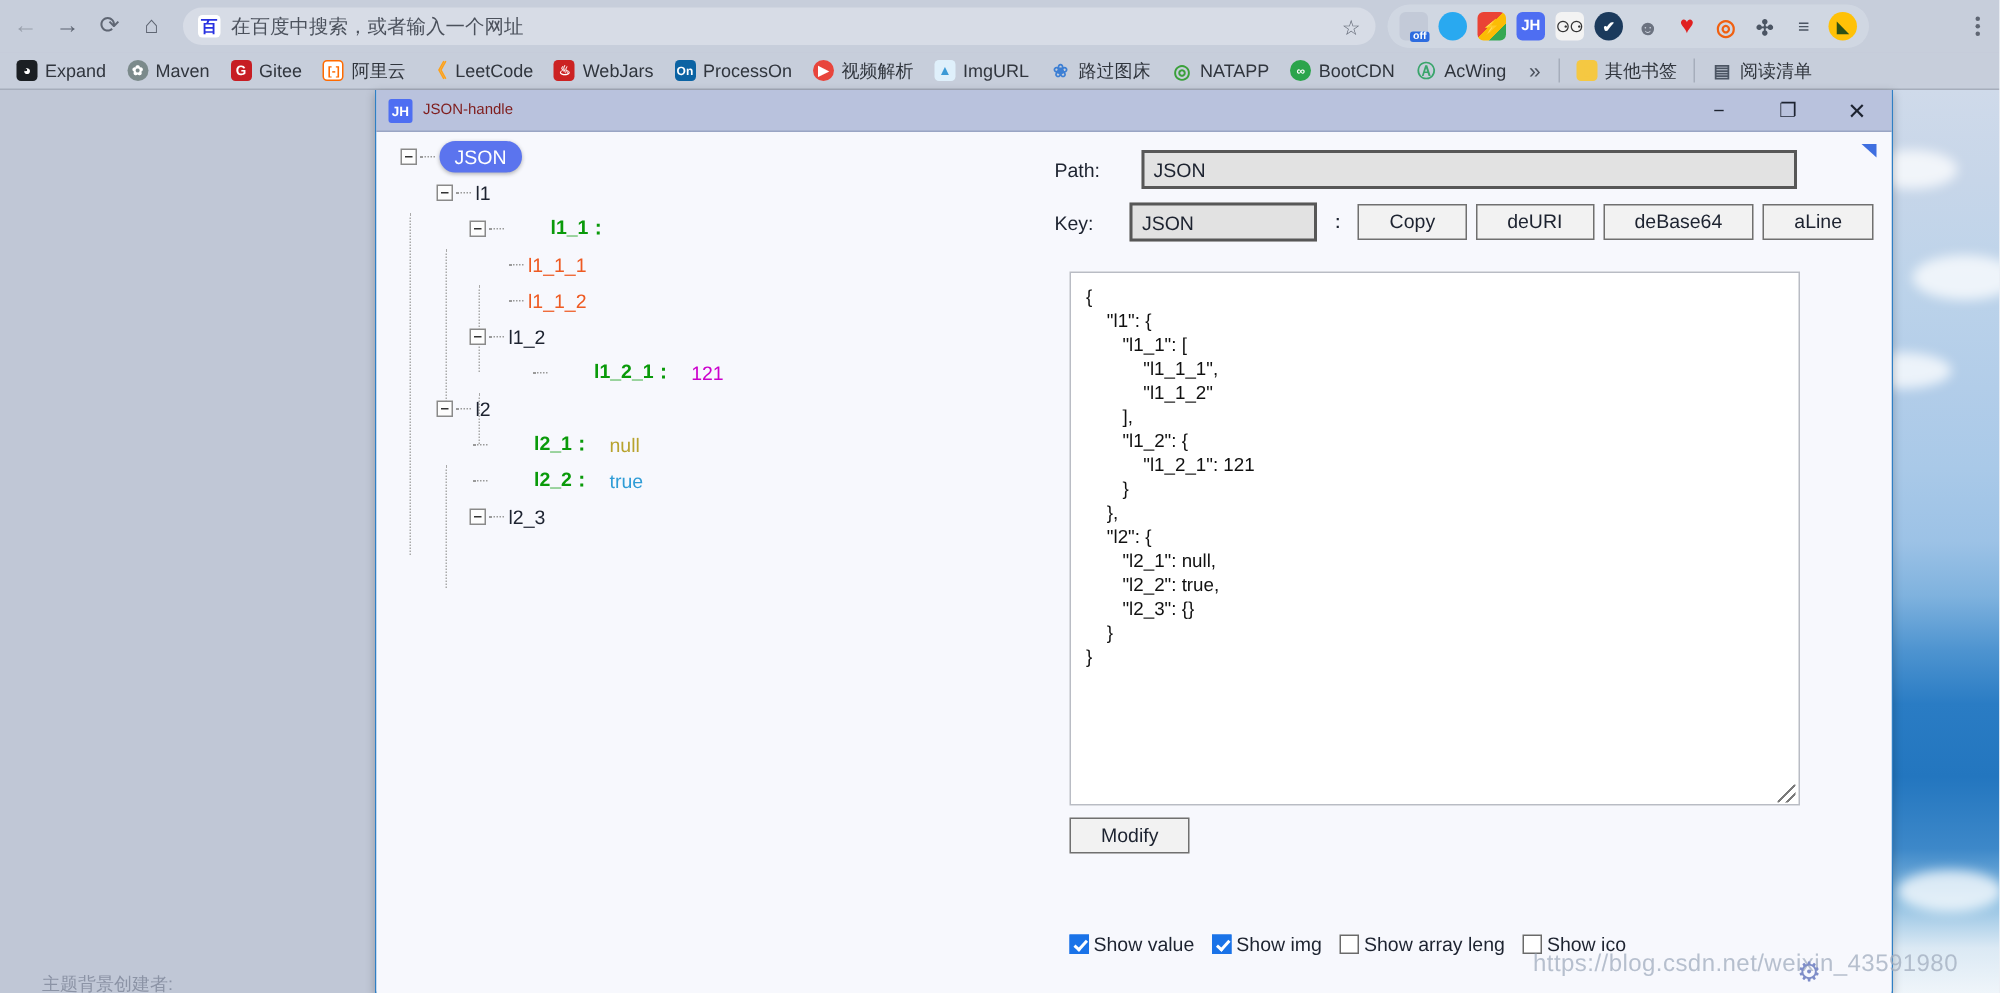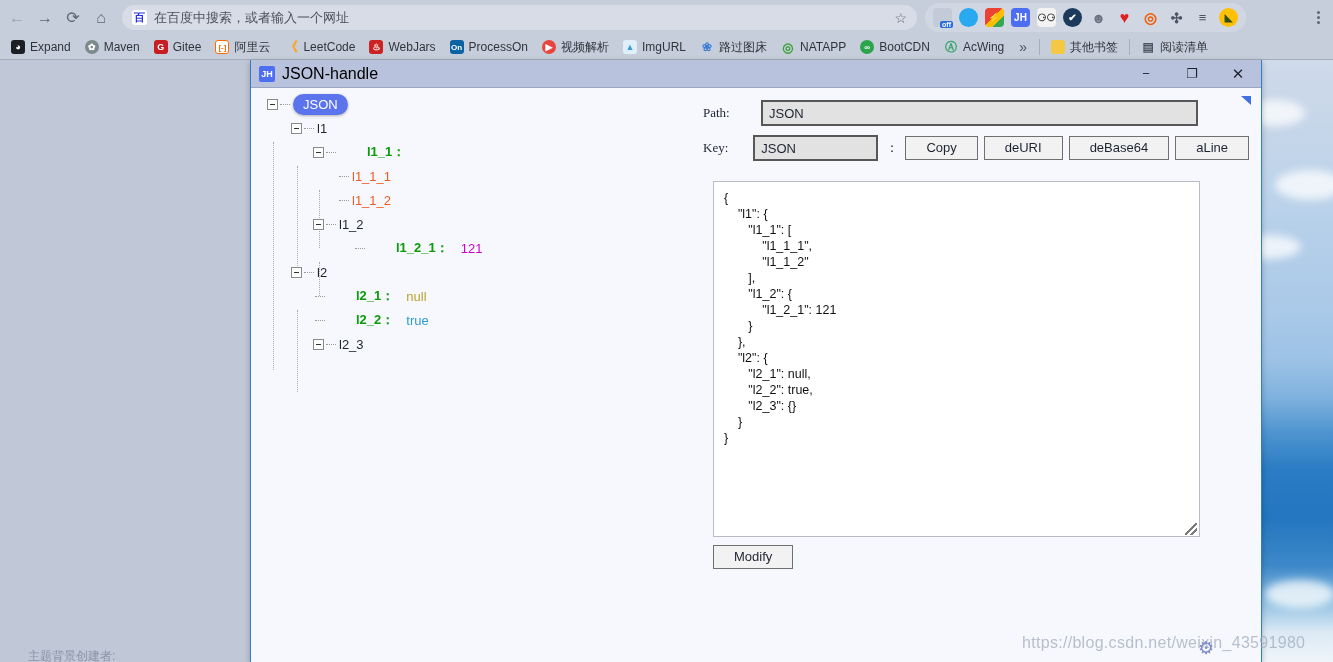--- a/index.html
+++ b/index.html
@@ -178,21 +178,21 @@
     border-bottom: 1px solid #9aa5c4;
   }
   .title-ico {
     width: 16px; height: 16px;
     background: #4e6ef2;
     border-radius: 2px;
     color: #fff; font-size: 9px; font-weight: bold;
     display: flex; align-items: center; justify-content: center;
     margin-right: 7px;
   }
-  .title-text { font-size: 16px; color: #000000; }
+  .title-text { font-size: 10px; color: #7f1d1d; }
   .win-ctrls { margin-left: auto; display: flex; height: 28px; }
   .win-btn {
     width: 46px; height: 28px;
     display: flex; align-items: center; justify-content: center;
     font-size: 13px; color: #1d2330;
   }
   .win-btn.close { font-size: 15px; }
 
   .app-body { position: relative; height: 600px; background: #f7f8fd; }
 
@@ -250,21 +250,21 @@
     left: 452px; top: 8px;
     width: 552px; height: 560px;
   }
   .corner-tri {
     position: absolute; right: 4px; top: 0;
     width: 0; height: 0;
     border-left: 10px solid transparent;
     border-top: 9px solid #3f6fe0;
   }
   .row { display: flex; align-items: center; height: 26px; margin-bottom: 9px; }
-  .row-label { width: 58px; font-size: 13px; color: #1d2330; font-family: Liberation Serif, serif; }
+  .row-label { width: 58px; font-size: 13px; color: #1d2330; }
   .field {
     background: #e2e2e2;
     border: 2px solid #575757;
     height: 26px;
     font-size: 13px;
     color: #1d2330;
     display: flex; align-items: center;
     padding: 0 6px;
   }
   .field-path { width: 437px; }
@@ -576,20 +576,38 @@
        "l2_3": {}
     }
 }</div>
         <div class="grip" style="left:482px;top:427px;"></div>
 
         <div class="modify-row">
           <button class="btn">Modify</button>
         </div>
 
 
+        <div class="check-row">
+          <label class="chk">
+            <span class="box on"></span>
+            <span>Show value</span>
+          </label>
+          <label class="chk">
+            <span class="box on"></span>
+            <span>Show img</span>
+          </label>
+          <label class="chk">
+            <span class="box"></span>
+            <span>Show array leng</span>
+          </label>
+          <label class="chk">
+            <span class="box"></span>
+            <span>Show ico</span>
+          </label>
+        </div>
       </div>
     </div>
   </div>
 
   <div class="watermark">https://blog.csdn.net/weixin_43591980</div>
   <div class="gear">⚙</div>
 
 </div>
 
 </body></html>

